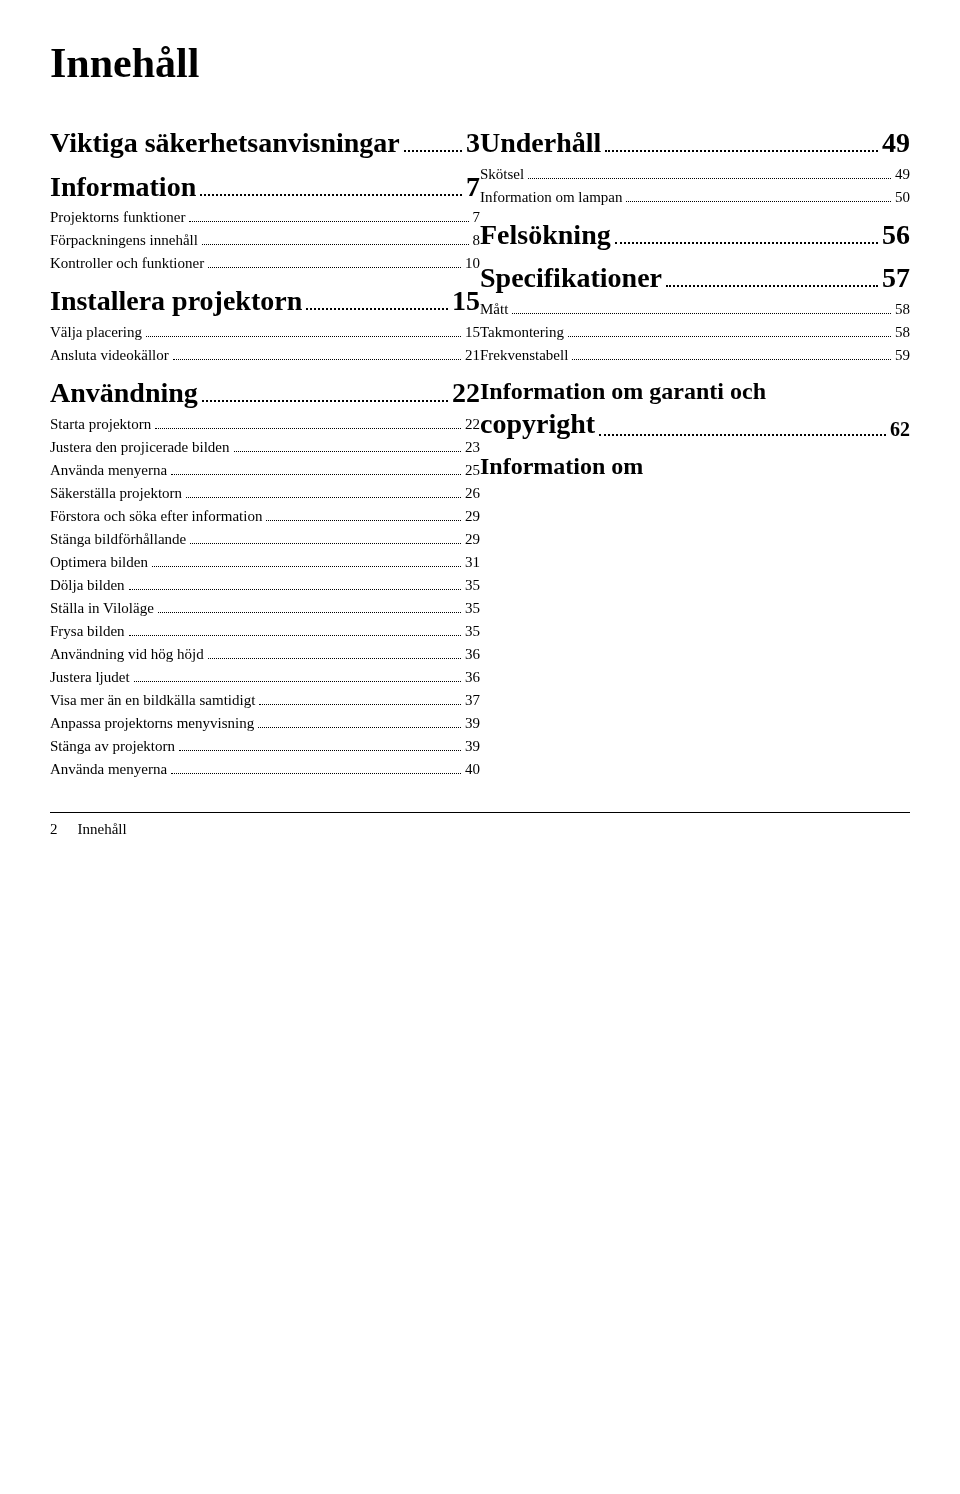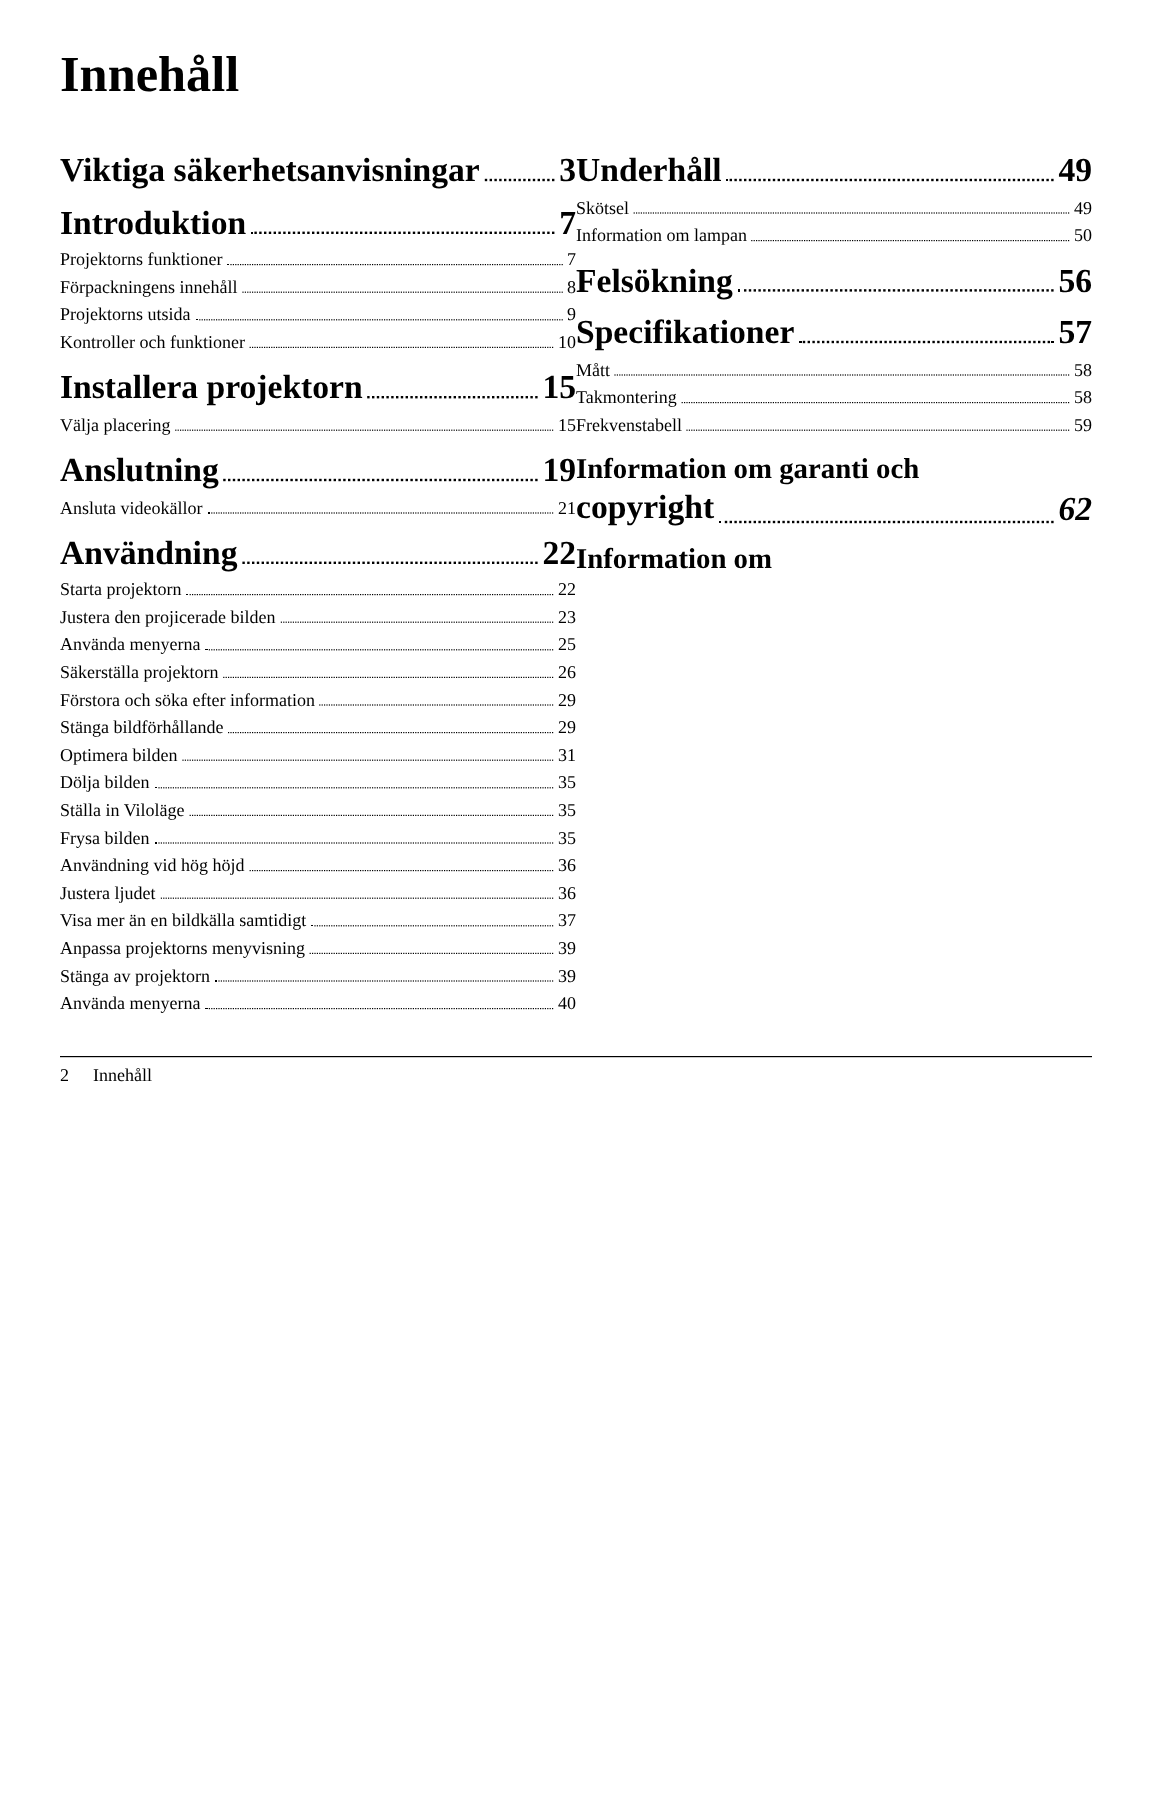--- a/index.html
+++ b/index.html
@@ -126,78 +126,67 @@
       line-height: 1.25;
     }
 
     .large-heading-with-num .dots {
       flex: 1;
       border-bottom: 2px dotted #000;
       margin: 0 4px 5px 4px;
     }
 
     .large-heading-with-num .page-num {
-      font-size: 28px;
+      font-size: 20px;
       font-weight: bold;
       white-space: nowrap;
-      font-style: italic;
     }
   </style>
 </head>
 <body>
 
 <div class="page-title">Innehåll</div>
 
 <div class="two-col">
   <div class="col-left">
 
   <div class="toc-heading-entry section-gap">
         <span class="heading-text">Viktiga säkerhetsanvisningar</span>
         <span class="dots"></span>
         <span class="page-num">3</span>
       </div>
       <div class="toc-heading-entry section-gap">
-        <span class="heading-text">Introduktion</span>
+        <span class="heading-text">Information</span>
         <span class="dots"></span>
         <span class="page-num">7</span>
       </div>
       <div class="toc-entry">
         <span>Projektorns funktioner</span>
         <span class="dots"></span>
         <span class="page-num">7</span>
       </div>
       <div class="toc-entry">
         <span>Förpackningens innehåll</span>
         <span class="dots"></span>
         <span class="page-num">8</span>
       </div>
       <div class="toc-entry">
-        <span>Projektorns utsida</span>
-        <span class="dots"></span>
-        <span class="page-num">9</span>
-      </div>
-      <div class="toc-entry">
         <span>Kontroller och funktioner</span>
         <span class="dots"></span>
         <span class="page-num">10</span>
       </div>
       <div class="toc-heading-entry section-gap">
         <span class="heading-text">Installera projektorn</span>
         <span class="dots"></span>
         <span class="page-num">15</span>
       </div>
       <div class="toc-entry">
         <span>Välja placering</span>
         <span class="dots"></span>
         <span class="page-num">15</span>
-      </div>
-      <div class="toc-heading-entry section-gap">
-        <span class="heading-text">Anslutning</span>
-        <span class="dots"></span>
-        <span class="page-num">19</span>
       </div>
       <div class="toc-entry">
         <span>Ansluta videokällor</span>
         <span class="dots"></span>
         <span class="page-num">21</span>
       </div>
       <div class="toc-heading-entry section-gap">
         <span class="heading-text">Användning</span>
         <span class="dots"></span>
         <span class="page-num">22</span>

